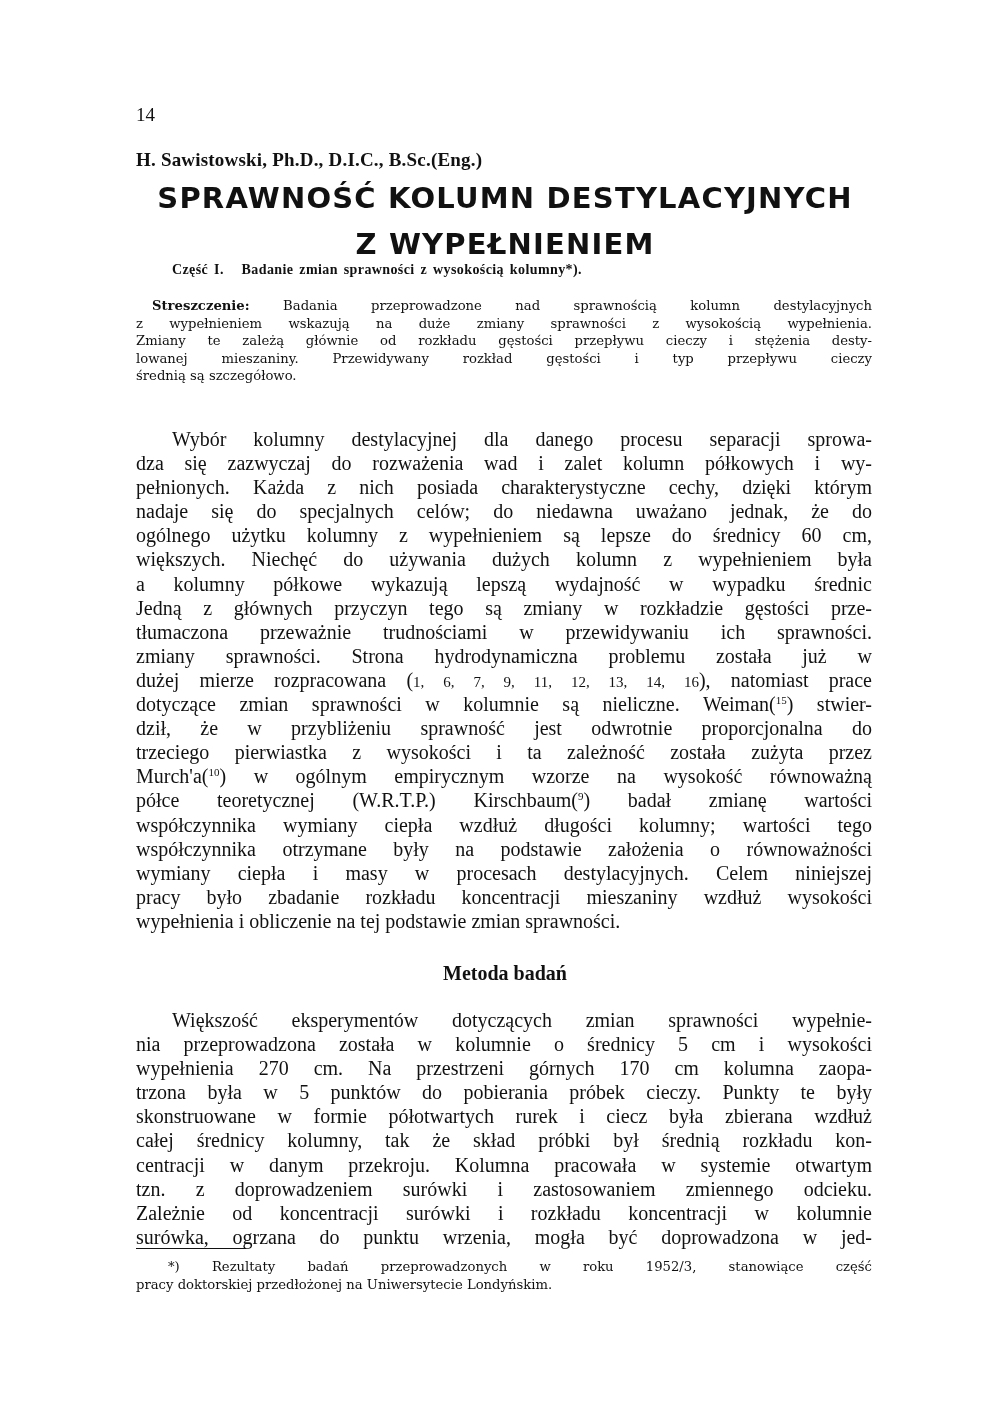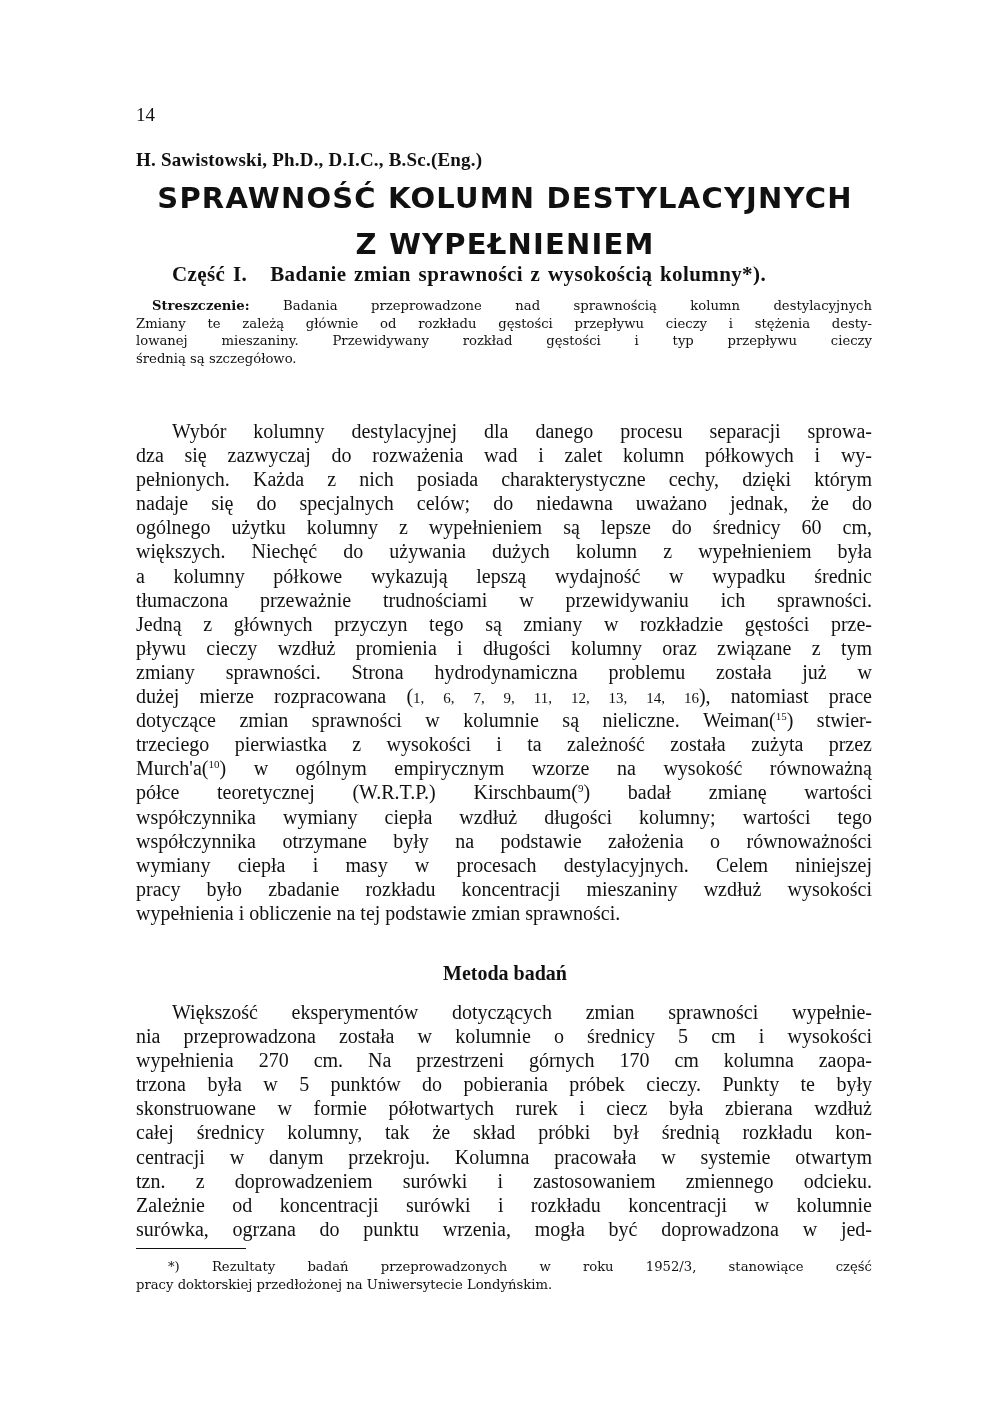--- a/index.html
+++ b/index.html
@@ -2,30 +2,30 @@
 <html><head>
 <meta charset="utf-8">
 <style>
   html, body { margin: 0; padding: 0; background: #ffffff; }
   body { width: 1000px; height: 1420px; position: relative; overflow: hidden; color: #111; }
   .page-num { position: absolute; left: 136px; top: 104px; font-family: "Liberation Serif", serif; font-size: 19px; }
   .author { position: absolute; left: 136px; top: 149px; font-family: "Liberation Serif", serif; font-size: 19px; font-weight: bold; letter-spacing: 0.2px; }
   .title { position: absolute; left: 130px; width: 750px; text-align: center; font-family: "DejaVu Sans", sans-serif; font-weight: bold; font-size: 29px; letter-spacing: 1.2px; line-height: 36px; }
   .title.t1 { top: 180px; }
   .title.t2 { top: 218px; margin-top: 8px; }
-  .subtitle { position: absolute; left: 172px; top: 262px; font-family: "Liberation Serif", serif; font-size: 21px; font-weight: bold; letter-spacing: 0.4px; word-spacing: 2px; white-space: pre; }
+  .subtitle { position: absolute; left: 172px; top: 262px; font-family: "Liberation Serif", serif; font-size: 14px; font-weight: bold; letter-spacing: 0.4px; word-spacing: 2px; white-space: pre; }
   .abstract { position: absolute; left: 136px; top: 297px; width: 736px; font-family: "DejaVu Serif", serif; font-size: 13.2px; line-height: 17.6px; }
   .abstract .line { display: block; text-align: justify; text-align-last: justify; white-space: nowrap; height: 17.6px; }
   .abstract .line.last { text-align-last: left; }
   .abstract .label { font-weight: bold; }
   .abstract .first { padding-left: 16px; }
   .body { position: absolute; left: 136px; width: 736px; font-family: "Liberation Serif", serif; font-size: 20px; line-height: 24.1px; }
   .body .line { display: block; text-align: justify; text-align-last: justify; white-space: nowrap; height: 24.1px; }
   .body .line.last { text-align-last: left; }
-  .body .indent { padding-left: 36px; }
+  .body .indent { padding-left: 36px; margin-top: 8px; }
   .p1 { top: 419px; }
   .p2 { top: 1000px; }
   .heading { position: absolute; left: 130px; width: 750px; top: 962px; text-align: center; font-family: "Liberation Serif", serif; font-size: 20px; font-weight: bold; }
   .rule { position: absolute; left: 136px; top: 1248px; width: 110px; border-top: 1.5px solid #111; }
   .footnote { position: absolute; left: 136px; top: 1258px; width: 736px; font-family: "DejaVu Serif", serif; font-size: 13.2px; line-height: 18px; }
   .footnote .line { display: block; text-align: justify; text-align-last: justify; white-space: nowrap; height: 18px; }
   .footnote .line.last { text-align-last: left; }
   .footnote .first { padding-left: 32px; }
   sup { font-size: 11px; line-height: 0; vertical-align: 7px; }
 </style>
@@ -33,39 +33,40 @@
 <body>
 
 <div class="page-num">14</div>
 <div class="author">H. Sawistowski, Ph.D., D.I.C., B.Sc.(Eng.)</div>
 <div class="title t1">SPRAWNOŚĆ KOLUMN DESTYLACYJNYCH</div>
 <div class="title t2">Z WYPEŁNIENIEM</div>
 <div class="subtitle"><span>Część I.</span>   <span>Badanie zmian sprawności z wysokością kolumny*).</span></div>
 
 <div class="abstract">
   <span class="line first"><span class="label">Streszczenie:</span> <span>Badania przeprowadzone nad sprawnością kolumn destylacyjnych</span></span>
+  <span class="line">z wypełnieniem wskazują na duże zmiany sprawności z wysokością wypełnienia.</span>
   <span class="line">Zmiany te zależą głównie od rozkładu gęstości przepływu cieczy i stężenia desty-</span>
   <span class="line">lowanej mieszaniny. Przewidywany rozkład gęstości i typ przepływu cieczy</span>
   <span class="line last">średnią są szczegółowo.</span>
 </div>
 
 <div class="body p1">
   <span class="line indent">Wybór kolumny destylacyjnej dla danego procesu separacji sprowa-</span>
   <span class="line">dza się zazwyczaj do rozważenia wad i zalet kolumn półkowych i wy-</span>
   <span class="line">pełnionych. Każda z nich posiada charakterystyczne cechy, dzięki którym</span>
   <span class="line">nadaje się do specjalnych celów; do niedawna uważano jednak, że do</span>
   <span class="line">ogólnego użytku kolumny z wypełnieniem są lepsze do średnicy 60 cm,</span>
   <span class="line">większych. Niechęć do używania dużych kolumn z wypełnieniem była</span>
   <span class="line">a kolumny półkowe wykazują lepszą wydajność w wypadku średnic</span>
+  <span class="line">Jedną z głównych przyczyn tego są zmiany w rozkładzie gęstości prze-</span>
   <span class="line">tłumaczona przeważnie trudnościami w przewidywaniu ich sprawności.</span>
-  <span class="line">Jedną z głównych przyczyn tego są zmiany w rozkładzie gęstości prze-</span>
-  <span class="line">pływu cieczy wzdłuż promienia i długości kolumny oraz związane z tym</span>
   <span class="line">zmiany sprawności. Strona hydrodynamiczna problemu została już w</span>
   <span class="line"><span>dużej mierze rozpracowana (</span><span style="font-size:15px">1, 6, 7, 9, 11, 12, 13, 14, 16</span><span>), natomiast prace</span></span>
   <span class="line"><span>dotyczące zmian sprawności w kolumnie są nieliczne. Weiman(</span><sup>15</sup><span>) stwier-</span></span>
+  <span class="line">dził, że w przybliżeniu sprawność jest odwrotnie proporcjonalna do</span>
   <span class="line">trzeciego pierwiastka z wysokości i ta zależność została zużyta przez</span>
   <span class="line"><span>Murch'a(</span><sup>10</sup><span>) w ogólnym empirycznym wzorze na wysokość równoważną</span></span>
   <span class="line"><span>półce teoretycznej (W.R.T.P.) Kirschbaum(</span><sup>9</sup><span>) badał zmianę wartości</span></span>
   <span class="line">współczynnika wymiany ciepła wzdłuż długości kolumny; wartości tego</span>
   <span class="line">współczynnika otrzymane były na podstawie założenia o równoważności</span>
   <span class="line">wymiany ciepła i masy w procesach destylacyjnych. Celem niniejszej</span>
   <span class="line">pracy było zbadanie rozkładu koncentracji mieszaniny wzdłuż wysokości</span>
   <span class="line last">wypełnienia i obliczenie na tej podstawie zmian sprawności.</span>
 </div>
 

